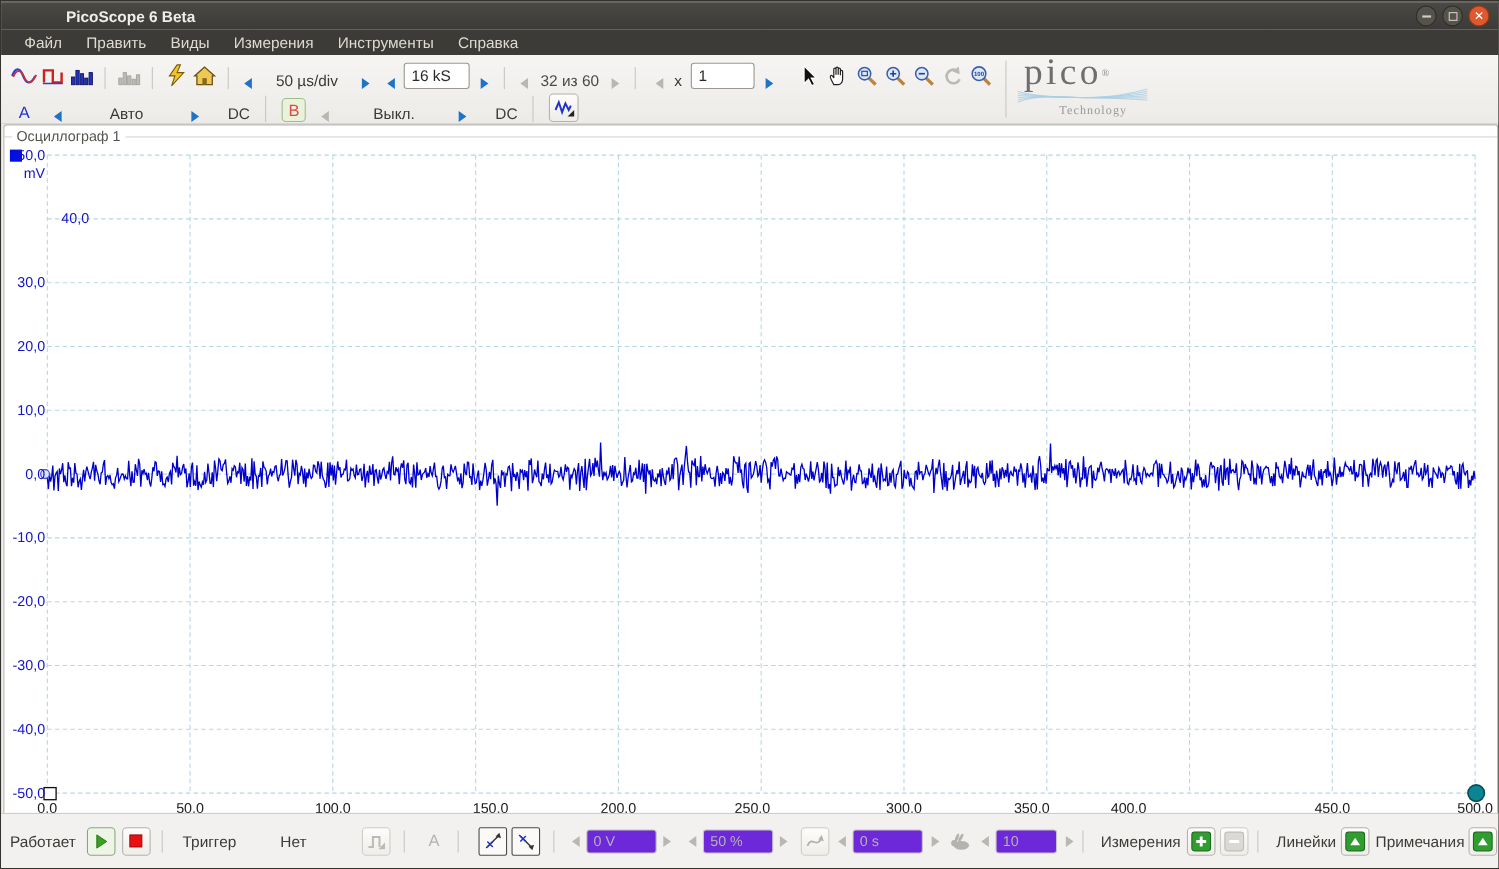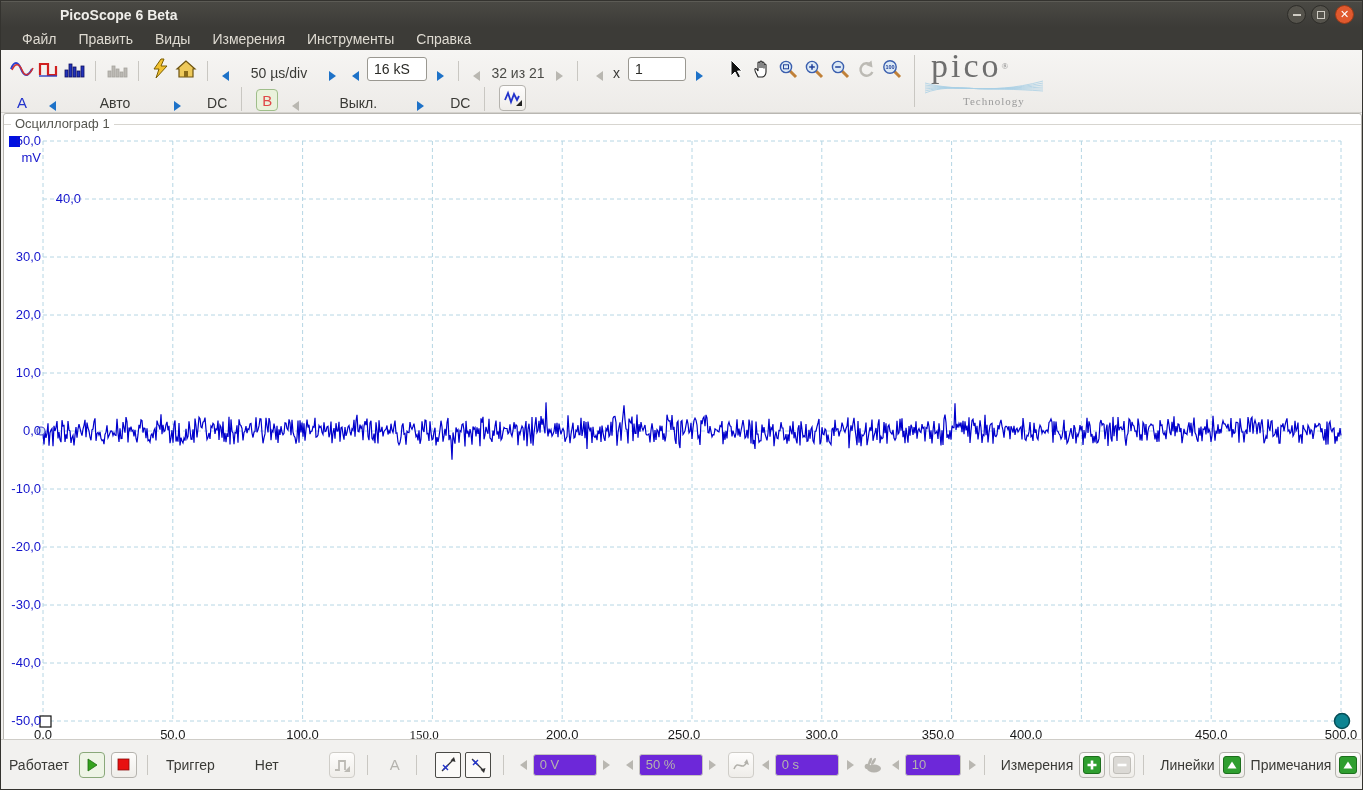--- a/index.html
+++ b/index.html
@@ -177,21 +177,21 @@
       <span class="arr l" style="margin:0 6px"></span>
       <span class="spin-label" style="width:88px">50 µs/div</span>
       <span class="arr r" style="margin:0 6px"></span>
 
       <span class="arr l" style="margin:0 8px 0 10px"></span>
       <span class="tb-input" style="width:60px">16 kS</span>
       <span class="arr r" style="margin:0 6px 0 10px"></span>
 
       <span class="sep"></span>
       <span class="arr l gray" style="margin:0 6px"></span>
-      <span class="spin-label dim" style="width:64px">32 из 21</span>
+      <span class="spin-label dim" style="width:64px">32 из 60</span>
       <span class="arr r gray" style="margin:0 6px"></span>
       <span class="sep"></span>
 
       <span class="arr l gray" style="margin:0 10px"></span>
       <span class="plain">x</span>
       <span class="tb-input" style="width:58px; margin-left:8px">1</span>
       <span class="arr r" style="margin:0 10px"></span>
 
       <span class="ticon" style="margin-left:10px">
         <svg width="18" height="20">
@@ -323,21 +323,21 @@
         <div class="ytick" style="top: 367px;">-10,0</div>
         <div class="ytick" style="top: 425px;">-20,0</div>
         <div class="ytick" style="top: 483px;">-30,0</div>
         <div class="ytick" style="top: 541px;">-40,0</div>
         <div class="ytick" style="top: 599px;">-50,0</div>
       </div>
     <div id="xticks">
         <div class="xtick" style="left: 39px; top: 613px;">0,0</div>
         <div class="xtick" style="left: 168.8px; top: 613px;">50,0</div>
         <div class="xtick" style="left: 298.6px; top: 613px;">100,0</div>
-        <div class="xtick" style="left: 420px; top: 613px; font-family: Liberation Serif, serif;">150,0</div>
+        <div class="xtick" style="left: 442px; top: 613px;">150,0</div>
         <div class="xtick" style="left: 558.2px; top: 613px;">200,0</div>
         <div class="xtick" style="left: 680px; top: 613px;">250,0</div>
         <div class="xtick" style="left: 817.8px; top: 613px;">300,0</div>
         <div class="xtick" style="left: 934px; top: 613px;">350,0</div>
         <div class="xtick" style="left: 1022px; top: 613px;">400,0</div>
         <div class="xtick" style="left: 1207.2px; top: 613px;">450,0</div>
         <div class="xtick" style="left: 1337px; top: 613px;">500,0</div>
       </div>
     <span class="yunit" id="yunit" style="top:36px">mV</span>
     <span class="xzoom-badge">x1,0</span>

